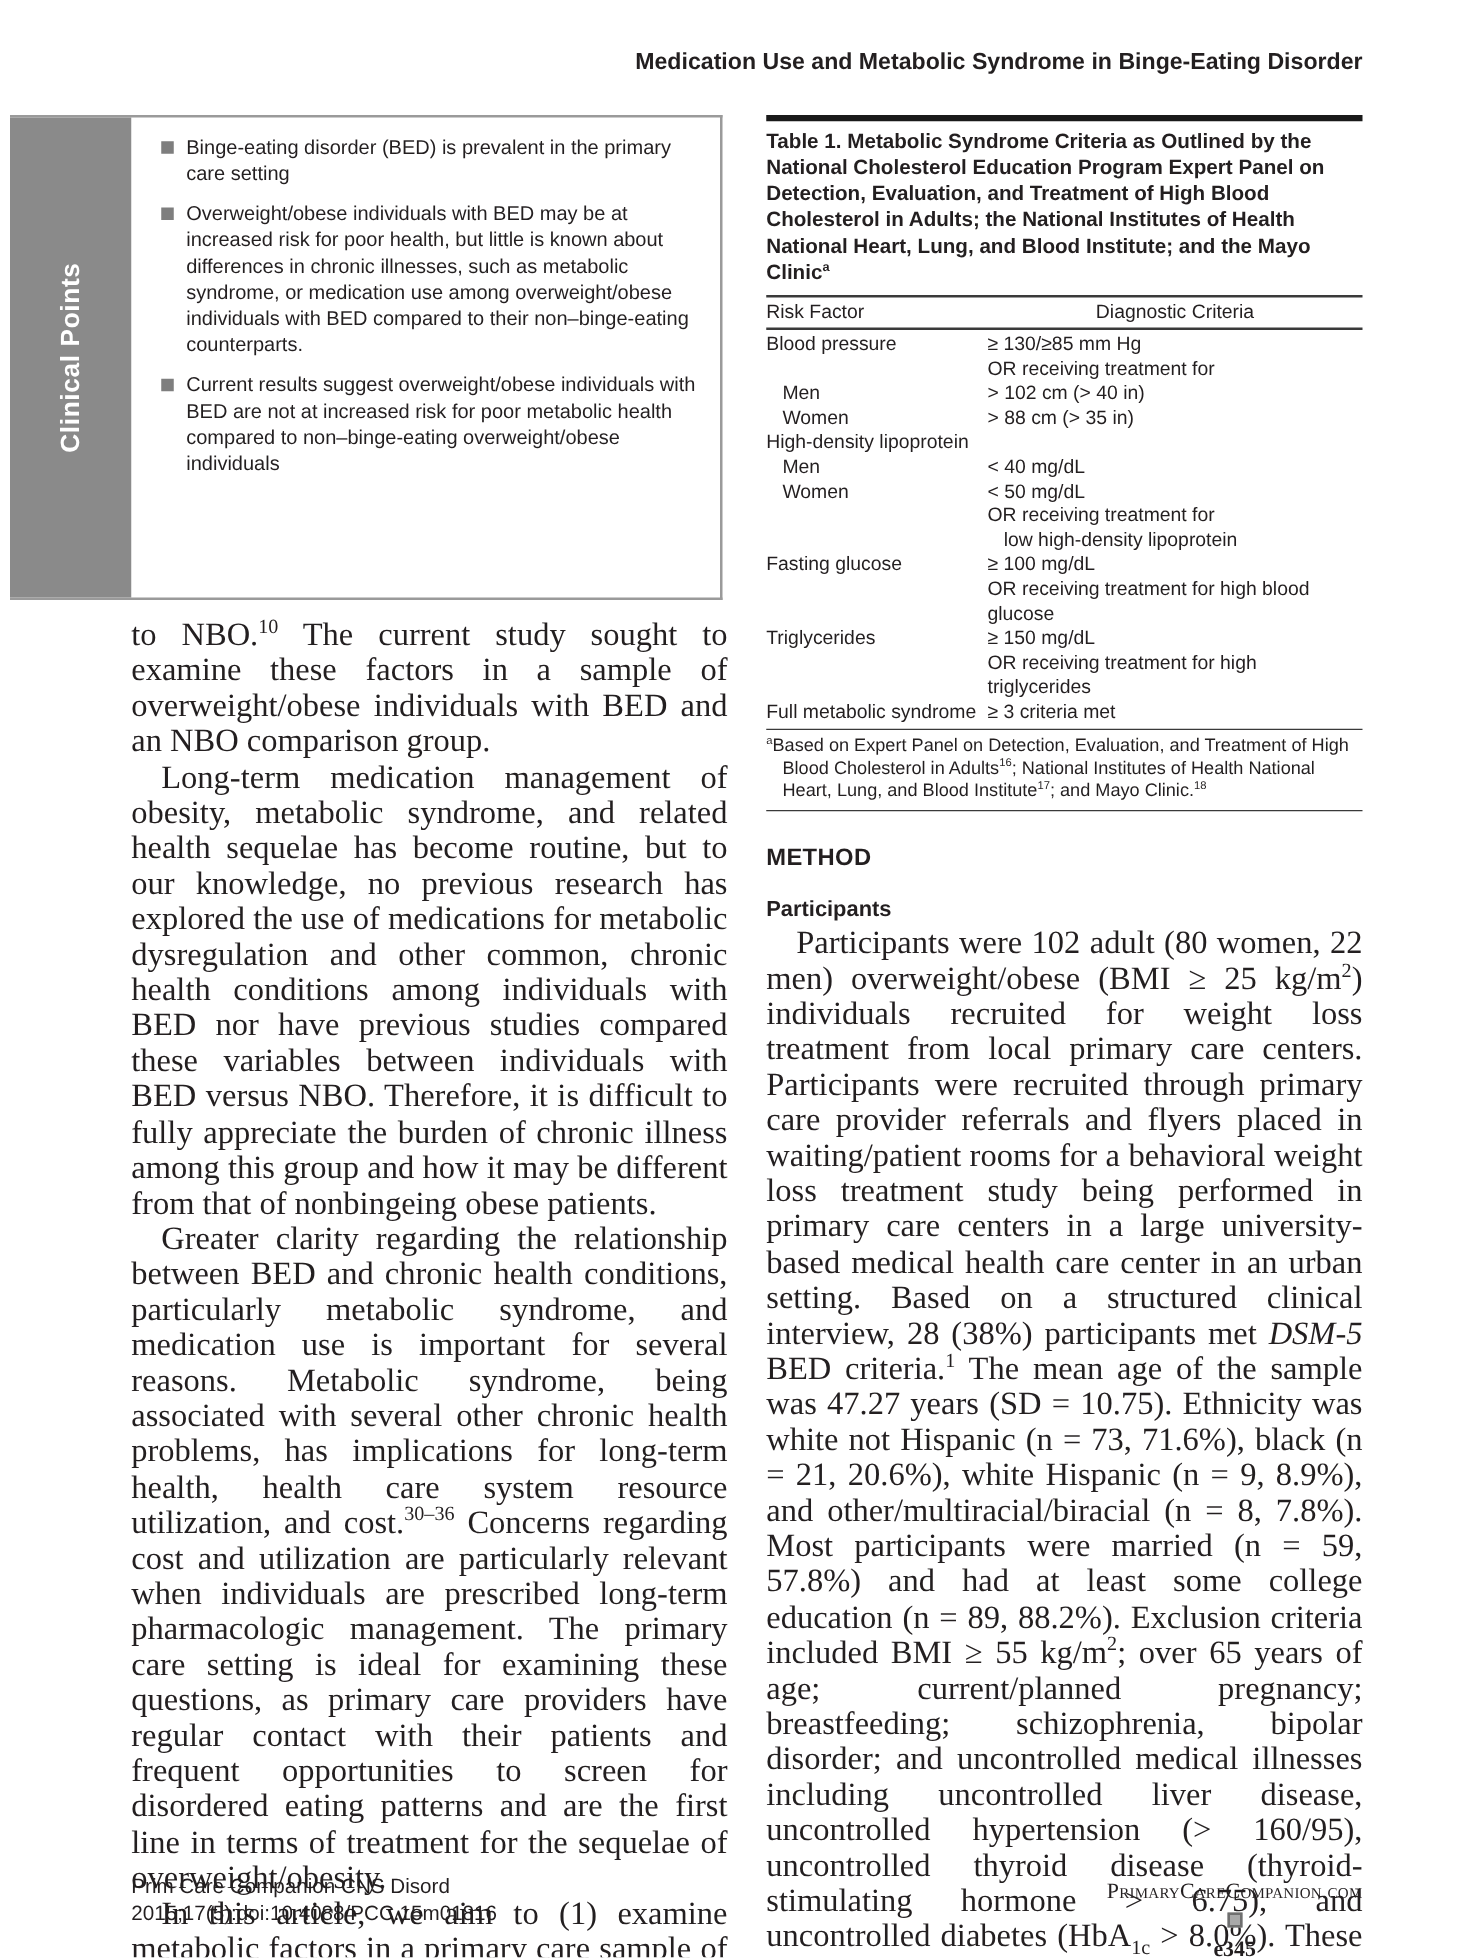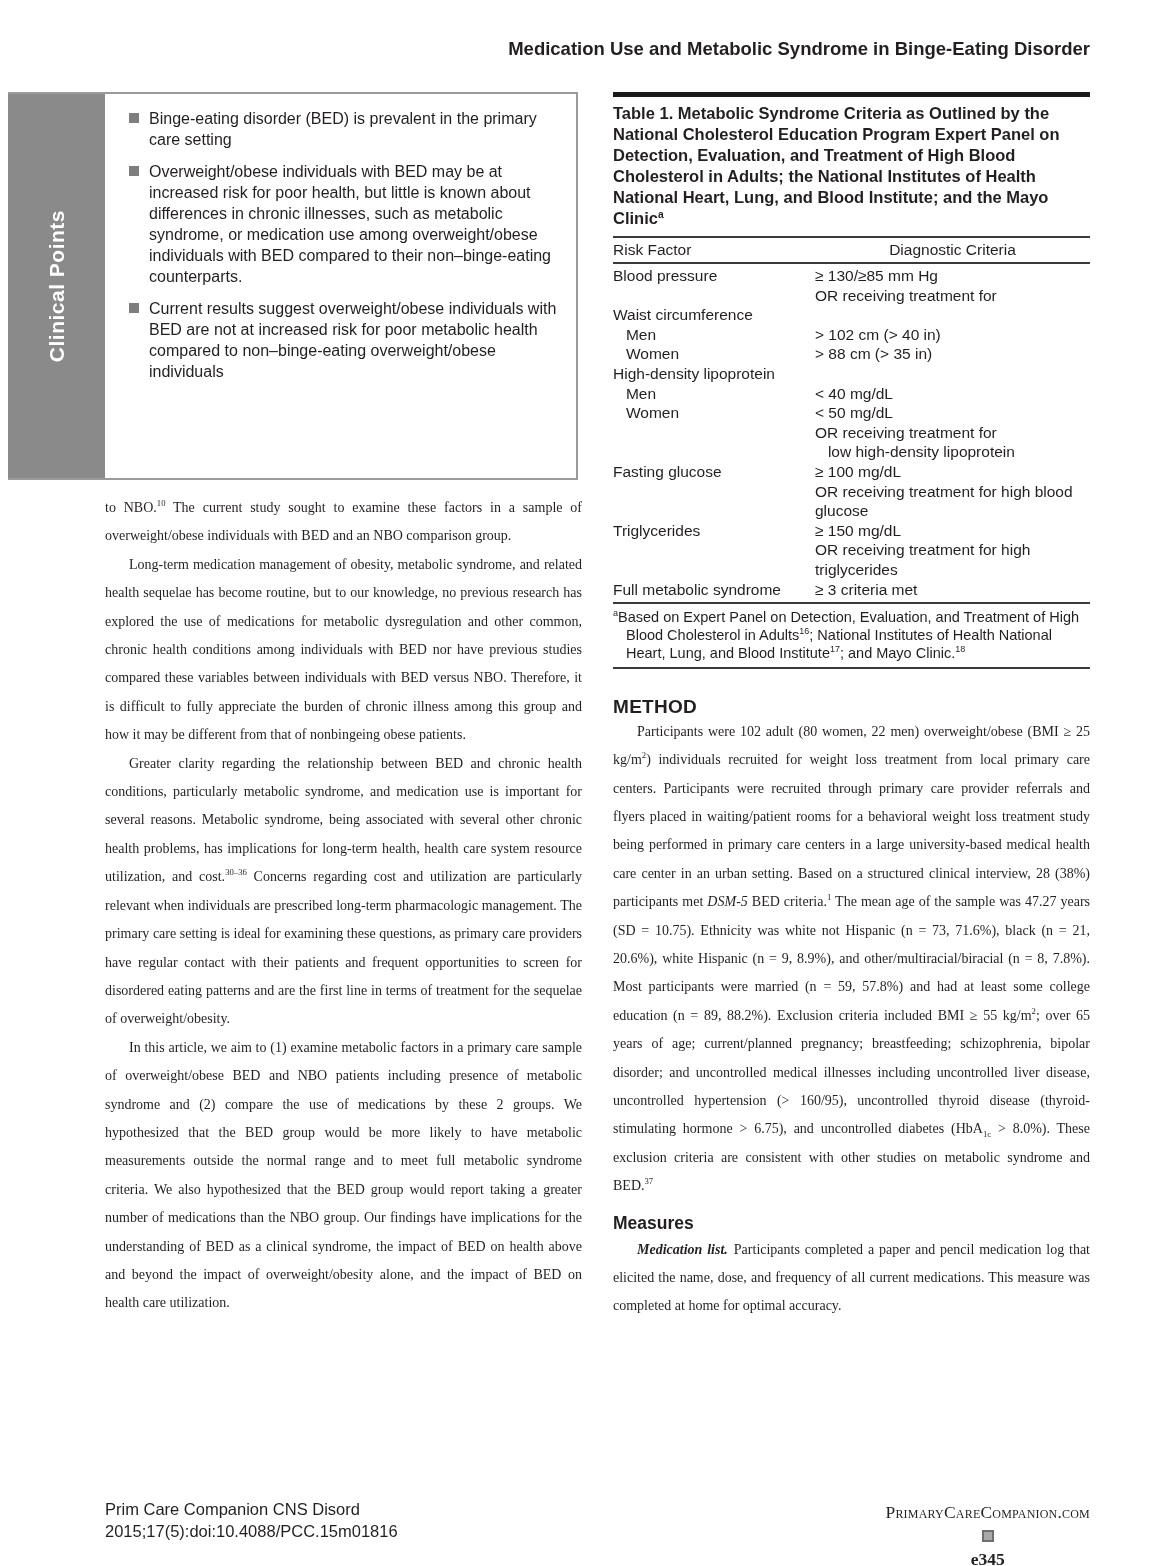--- a/index.html
+++ b/index.html
@@ -17,40 +17,40 @@
   .cp-side{width:97px;background:#8a8a8a;flex-shrink:0;display:flex;align-items:center;justify-content:center;}
   .cp-label{writing-mode:vertical-rl;transform:rotate(180deg);color:#ffffff;
     font-family:"Liberation Sans",sans-serif;font-weight:bold;font-size:21px;letter-spacing:.5px;}
   .cp-content{flex:1;padding:14px 14px 10px 24px;box-sizing:border-box;}
   .cp-item{display:flex;margin-bottom:11px;font-family:"Liberation Sans",sans-serif;
     font-size:16px;line-height:21px;color:#231f20;}
   .cp-bullet{width:10px;height:10px;background:#7e7e7e;flex-shrink:0;margin:5px 10px 0 0;}
 
   
   .left-col{position:absolute;left:105px;top:494px;width:477px;}
-  .body-p{margin:0;font-size:14px;line-height:28.4px;text-align:justify;color:#231f20;}
+  .body-p{margin:0;font-size:26px;line-height:28.4px;text-align:justify;color:#231f20;}
   .body-p.indent{text-indent:24px;}
   sup{font-size:.62em;line-height:0;vertical-align:super;}
   sub{font-size:.62em;line-height:0;vertical-align:sub;}
 
   
   .right-col{position:absolute;left:613px;top:92px;width:477px;}
 
   
   .t-toprule{height:5px;background:#1a1a1a;margin-bottom:6px;}
   .t-title{font-family:"Liberation Sans",sans-serif;font-weight:bold;font-size:16.5px;
     line-height:21px;color:#231f20;margin-bottom:7px;}
   .t-headrule{height:2px;background:#3a3a3a;margin-bottom:0;}
   .t-headrow{display:flex;font-family:"Liberation Sans",sans-serif;font-size:15.5px;
     line-height:24px;color:#231f20;}
   .t-subrule{height:2px;background:#3a3a3a;margin-bottom:2px;}
   .trow{display:flex;font-family:"Liberation Sans",sans-serif;font-size:15.5px;
     line-height:19.6px;min-height:19.6px;color:#231f20;}
   .tc1{width:177px;flex-shrink:0;white-space:pre-wrap;}
-  .tc2{flex:1;white-space:pre-wrap;margin-left:25px;}
+  .tc2{flex:1;white-space:pre-wrap;}
   .tc2.center{text-align:center;}
   .t-midrule{height:1.5px;background:#3a3a3a;margin:3px 0 4px 0;}
   .t-footnote{font-family:"Liberation Sans",sans-serif;font-size:14.5px;line-height:18.2px;
     color:#231f20;padding-left:13px;text-indent:-13px;}
   .t-botrule{height:1.5px;background:#3a3a3a;margin-top:5px;}
 
   
   .h-method{font-family:"Liberation Sans",sans-serif;font-weight:bold;font-size:19px;
     letter-spacing:.3px;margin:27px 0 0 0;color:#231f20;}
   .h-sub{font-family:"Liberation Sans",sans-serif;font-weight:bold;font-size:17.5px;
@@ -115,24 +115,20 @@
 
       <div class="trow">
           <span class="tc1">Blood pressure</span>
           <span class="tc2">≥ 130/≥85 mm Hg</span>
         </div>
       <div class="trow">
           <span class="tc1"></span>
           <span class="tc2">OR receiving treatment for</span>
         </div>
       <div class="trow">
-          <span class="tc1">Waist circumference</span>
-          <span class="tc2"></span>
-        </div>
-      <div class="trow">
           <span class="tc1">   Men</span>
           <span class="tc2">&gt; 102 cm (&gt; 40 in)</span>
         </div>
       <div class="trow">
           <span class="tc1">   Women</span>
           <span class="tc2">&gt; 88 cm (&gt; 35 in)</span>
         </div>
       <div class="trow">
           <span class="tc1">High-density lipoprotein</span>
           <span class="tc2"></span>
@@ -173,20 +169,21 @@
           <span class="tc1">Full metabolic syndrome</span>
           <span class="tc2">≥ 3 criteria met</span>
         </div>
 
       <div class="t-midrule"></div>
       <div class="t-footnote"><sup>a</sup>Based on Expert Panel on Detection, Evaluation, and Treatment of High Blood Cholesterol in Adults<sup>16</sup>; National Institutes of Health National Heart, Lung, and Blood Institute<sup>17</sup>; and Mayo Clinic.<sup>18</sup></div>
       <div class="t-botrule"></div>
     </div>
 
     <h2 class="h-method">METHOD</h2>
+    <h3 class="h-sub">Participants</h3>
     <p class="body-p indent">Participants were 102 adult (80 women, 22 men) overweight/obese (BMI ≥ 25 kg/m<sup>2</sup>) individuals recruited for weight loss treatment from local primary care centers. Participants were recruited through primary care provider referrals and flyers placed in waiting/patient rooms for a behavioral weight loss treatment study being performed in primary care centers in a large university-based medical health care center in an urban setting. Based on a structured clinical interview, 28 (38%) participants met <em>DSM-5</em> BED criteria.<sup>1</sup> The mean age of the sample was 47.27 years (SD = 10.75). Ethnicity was white not Hispanic (n = 73, 71.6%), black (n = 21, 20.6%), white Hispanic (n = 9, 8.9%), and other/multiracial/biracial (n = 8, 7.8%). Most participants were married (n = 59, 57.8%) and had at least some college education (n = 89, 88.2%). Exclusion criteria included BMI ≥ 55 kg/m<sup>2</sup>; over 65 years of age; current/planned pregnancy; breastfeeding; schizophrenia, bipolar disorder; and uncontrolled medical illnesses including uncontrolled liver disease, uncontrolled hypertension (&gt; 160/95), uncontrolled thyroid disease (thyroid-stimulating hormone &gt; 6.75), and uncontrolled diabetes (HbA<sub>1c</sub> &gt; 8.0%). These exclusion criteria are consistent with other studies on metabolic syndrome and BED.<sup>37</sup></p>
 
     <h3 class="h-sub" style="margin-top:12px;">Measures</h3>
     <p class="body-p indent"><span class="runin">Medication list.</span><span>Participants completed a paper and pencil medication log that elicited the name, dose, and frequency of all current medications. This measure was completed at home for optimal accuracy.</span></p>
 
   </div>
 
   <div class="footer-left">
     <div>Prim Care Companion CNS Disord</div>
     <div>2015;17(5):doi:10.4088/PCC.15m01816</div>

